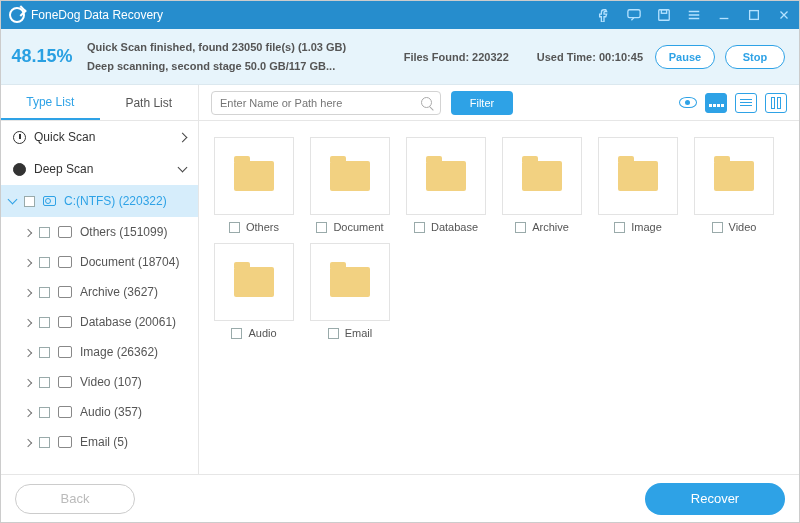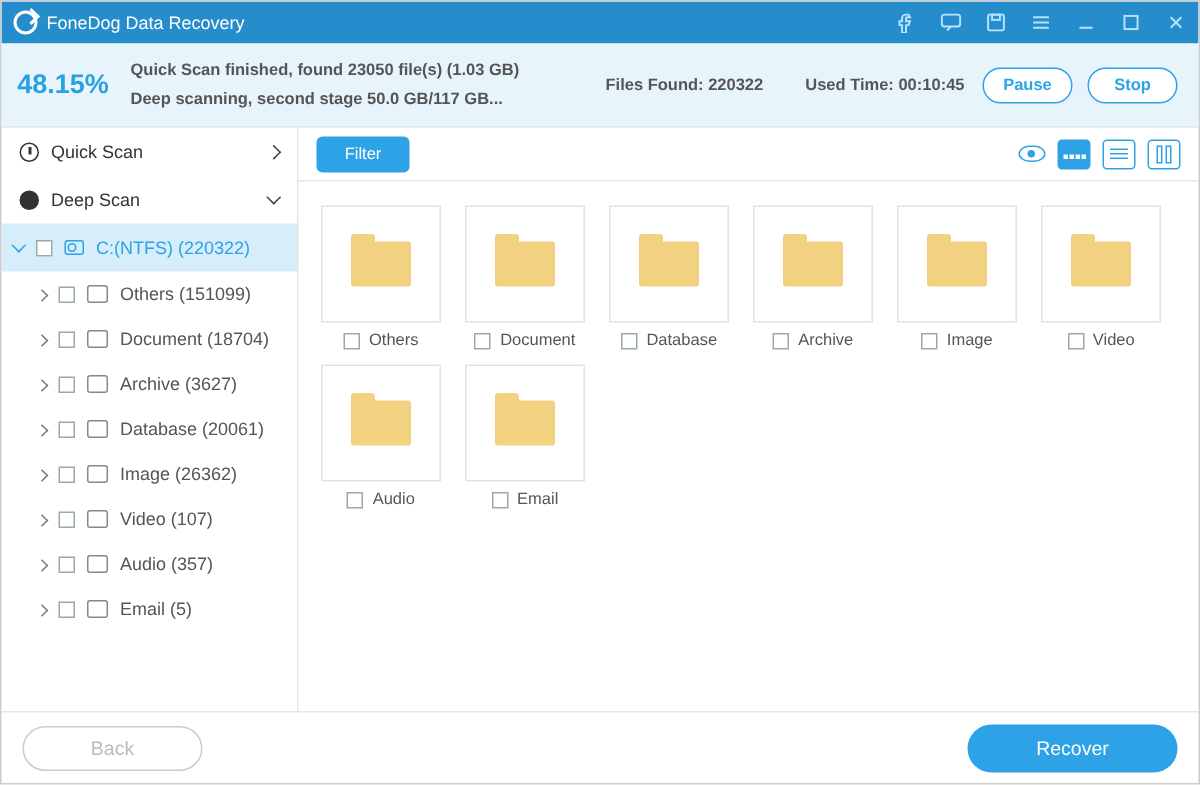--- a/index.html
+++ b/index.html
@@ -114,20 +114,24 @@
   </div>
   <div class="status-btns">
     <div class="pill-btn">Pause</div>
     <div class="pill-btn">Stop</div>
   </div>
 </div>
 
 <div class="body">
 
   <div class="sidebar">
+    <div class="sb-tabs">
+      <div class="sb-tab active">Type List</div>
+      <div class="sb-tab">Path List</div>
+    </div>
     <div class="sb-section">
       <span class="clock"></span>
       <span>Quick Scan</span>
       <span class="spacer"></span>
         <span class="chev-r"></span>
     </div>
     <div class="sb-section">
       <span class="clock" style="background:#333"></span>
       <span>Deep Scan</span>
       <span class="spacer"></span>
@@ -186,20 +190,24 @@
           <span class="che-r"></span>
           <span class="chk"></span>
           <span class="item-ico"></span>
           <span>Email (5)</span>
         </div>
       </div>
   </div>
 
   <div class="main">
     <div class="toolbar">
+      <div class="search">
+        <input placeholder="Enter Name or Path here" style="">
+        <span class="mag"></span>
+      </div>
       <div class="filter-btn">Filter</div>
       <div class="view-icons">
         <span class="eye-ico"></span>
         <span class="vbtn active">
             <span class="grid-ico"><span></span><span></span><span></span><span></span></span>
           </span>
         <span class="vbtn">
             <span class="list-ico">
               <span></span>
               <span></span>

